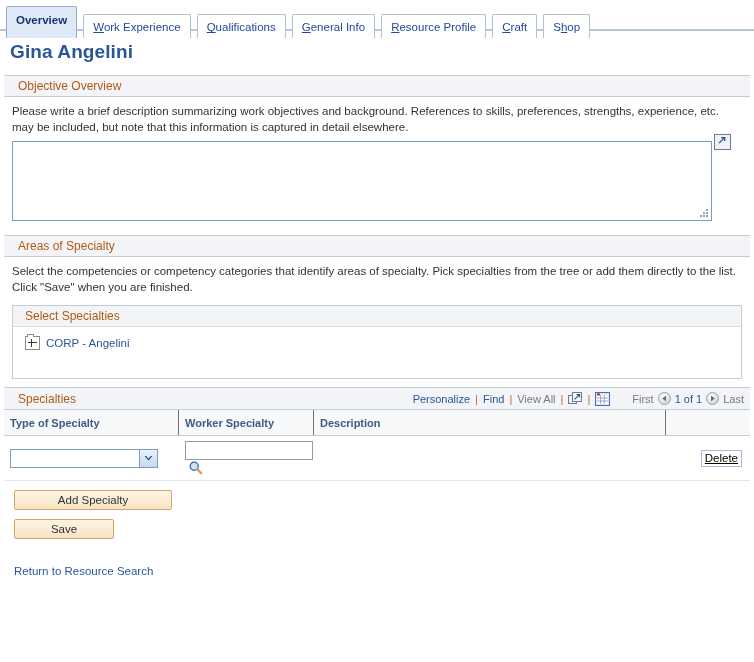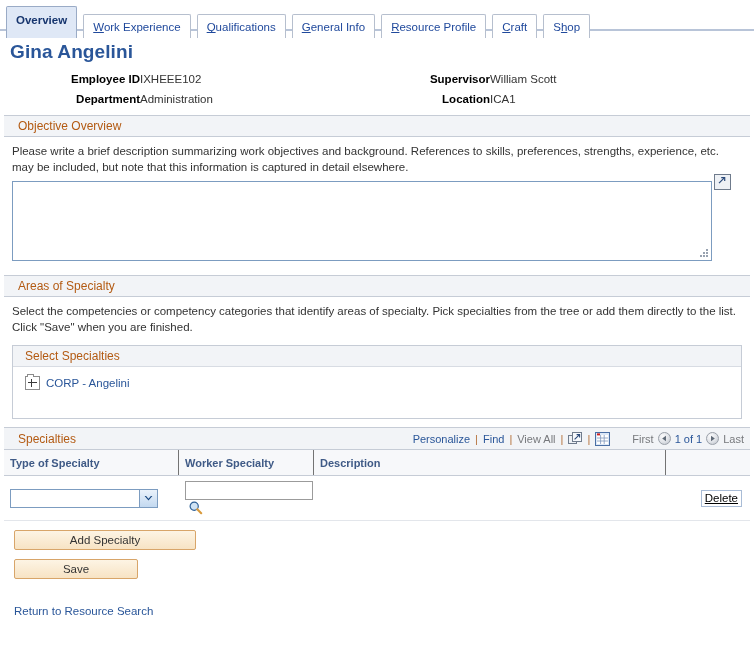--- a/index.html
+++ b/index.html
@@ -367,21 +367,21 @@
   .row-cells { border-bottom: 1px solid #e3e6eb; }
 
   
   .btn {
     font-family: "Liberation Sans", sans-serif;
     font-size: 11.5px;
     color: #333333;
     background: linear-gradient(#fdf4e4, #f7e3c4);
     border: 1px solid #d8a569;
     border-radius: 2px;
-    padding: 3px 16px;
+    padding: 3px 4px;
     cursor: pointer;
     text-align: center;
   }
   .btn-add { width: 148px; margin: 9px 0 0 14px; }
   .btn-save { width: 90px; margin: 9px 0 14px 14px; }
   a.bottom-link {
     display: inline-block;
     margin: 12px 0 0 14px;
     color: #2a5699;
     font-size: 11.5px;
@@ -418,32 +418,20 @@
     <span class="tab-label" style="text-decoration: none;">S<span class="u">h</span>op</span>
   </div>
 </div>
 
 
 <div class="page-title">Gina Angelini</div>
 
 
 <table class="info-grid">
   <tbody>
-      <tr>
-    <td class="lbl col-lbl-a">Employee ID</td>
-    <td class="val col-val-a">IXHEEE102</td>
-    <td class="lbl col-lbl-b">Supervisor</td>
-    <td class="val col-val-b">William Scott</td>
-  </tr>
-  <tr>
-    <td class="lbl">Department</td>
-    <td class="val">Administration</td>
-    <td class="lbl">Location</td>
-    <td class="val">ICA1</td>
-  </tr>
 </tbody>
   </table>
 
 
 <div class="sec-bar">Objective Overview</div>
 <div class="para">Please write a brief description summarizing work objectives and background. References to skills, preferences, strengths, experience, etc. may be included, but note that this information is captured in detail elsewhere.</div>
 
 <div class="ta-wrap">
   <textarea class="objective" style=""></textarea>
   <div class="expand-icon">

